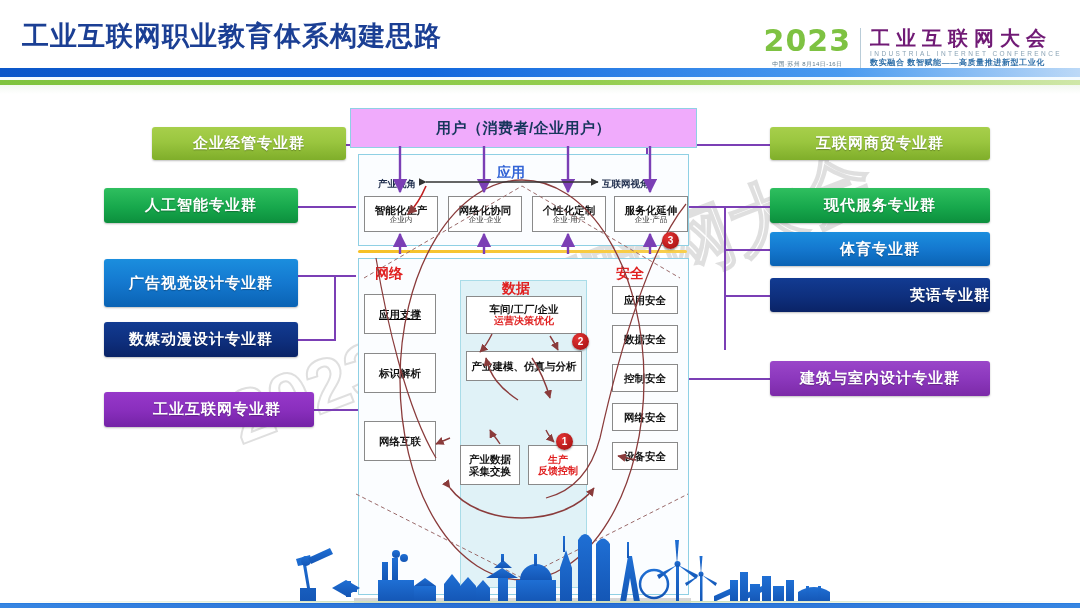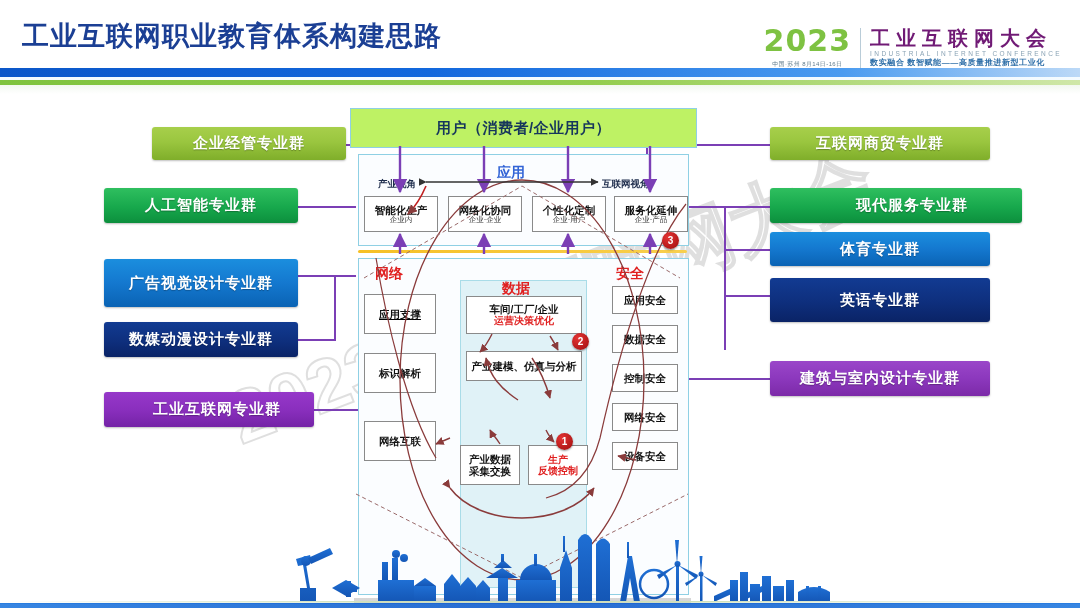--- a/index.html
+++ b/index.html
@@ -61,21 +61,21 @@
   .c-purple{background:linear-gradient(180deg,#9638c9 0%,#8a2fbe 50%,#7423a6 100%);}
   .c-purple2{background:linear-gradient(180deg,#9a46c9 0%,#8c38bd 50%,#7c2aa8 100%);}
 
   
   .conn{position:absolute;background:#7b3fb5;}
   .conn-h{height:2px;}
   .conn-v{width:2px;}
 
   
   .diagram{position:absolute;left:350px;top:108px;width:345px;height:410px;}
-  .panel{position:absolute;border:1px solid #8fd0e4;background:#bef264;}
+  .panel{position:absolute;border:1px solid #8fd0e4;background:#f0abfc;}
   .userbar{left:0;top:0;width:345px;height:38px;display:flex;align-items:center;justify-content:center;}
   .userbar span{font-size:15px;font-weight:bold;color:#16365c;letter-spacing:.5px;}
 
   .appzone{left:8px;top:46px;width:329px;height:90px;background:#fbfdff;}
   .midzone{left:8px;top:150px;width:329px;height:335px;background:#fbfdff;}
 
   .lbl{position:absolute;font-weight:bold;white-space:nowrap;}
   .lbl-app{font-size:14px;color:#3264d6;}
   .lbl-red{font-size:14px;color:#e02020;}
   .lbl-view{font-size:9.5px;color:#1b2a4a;font-weight:bold;}
@@ -159,27 +159,27 @@
   <div class="pill c-navy" style="left:104px;top:322px;width:194px;height:35px;">
     <span>数媒动漫设计专业群</span>
     </div>
   <div class="pill c-purple" style="left:104px;top:392px;width:194px;height:35px;padding-left:16px;">
     <span>工业互联网专业群</span>
     </div>
 
   <div class="pill c-yellowgreen" style="left:770px;top:127px;width:220px;height:33px;">
     <span>互联网商贸专业群</span>
     </div>
-  <div class="pill c-green" style="left:770px;top:188px;width:220px;height:35px;padding-left:32px;">
+  <div class="pill c-green" style="left:770px;top:188px;width:220px;height:35px;">
     <span>现代服务专业群</span>
     </div>
   <div class="pill c-blue" style="left:770px;top:232px;width:220px;height:34px;">
     <span>体育专业群</span>
     </div>
-  <div class="pill c-navy" style="left:770px;top:278px;width:220px;height:44px;">
+  <div class="pill c-navy" style="left:770px;top:278px;width:220px;height:34px;justify-content:flex-end;">
     <span>英语专业群</span>
     </div>
   <div class="pill c-purple2" style="left:770px;top:361px;width:220px;height:35px;">
     <span>建筑与室内设计专业群</span>
     </div>
 
   <div class="diagram">
 
     <div class="panel userbar">
       <span>用户（消费者/企业用户）</span>

